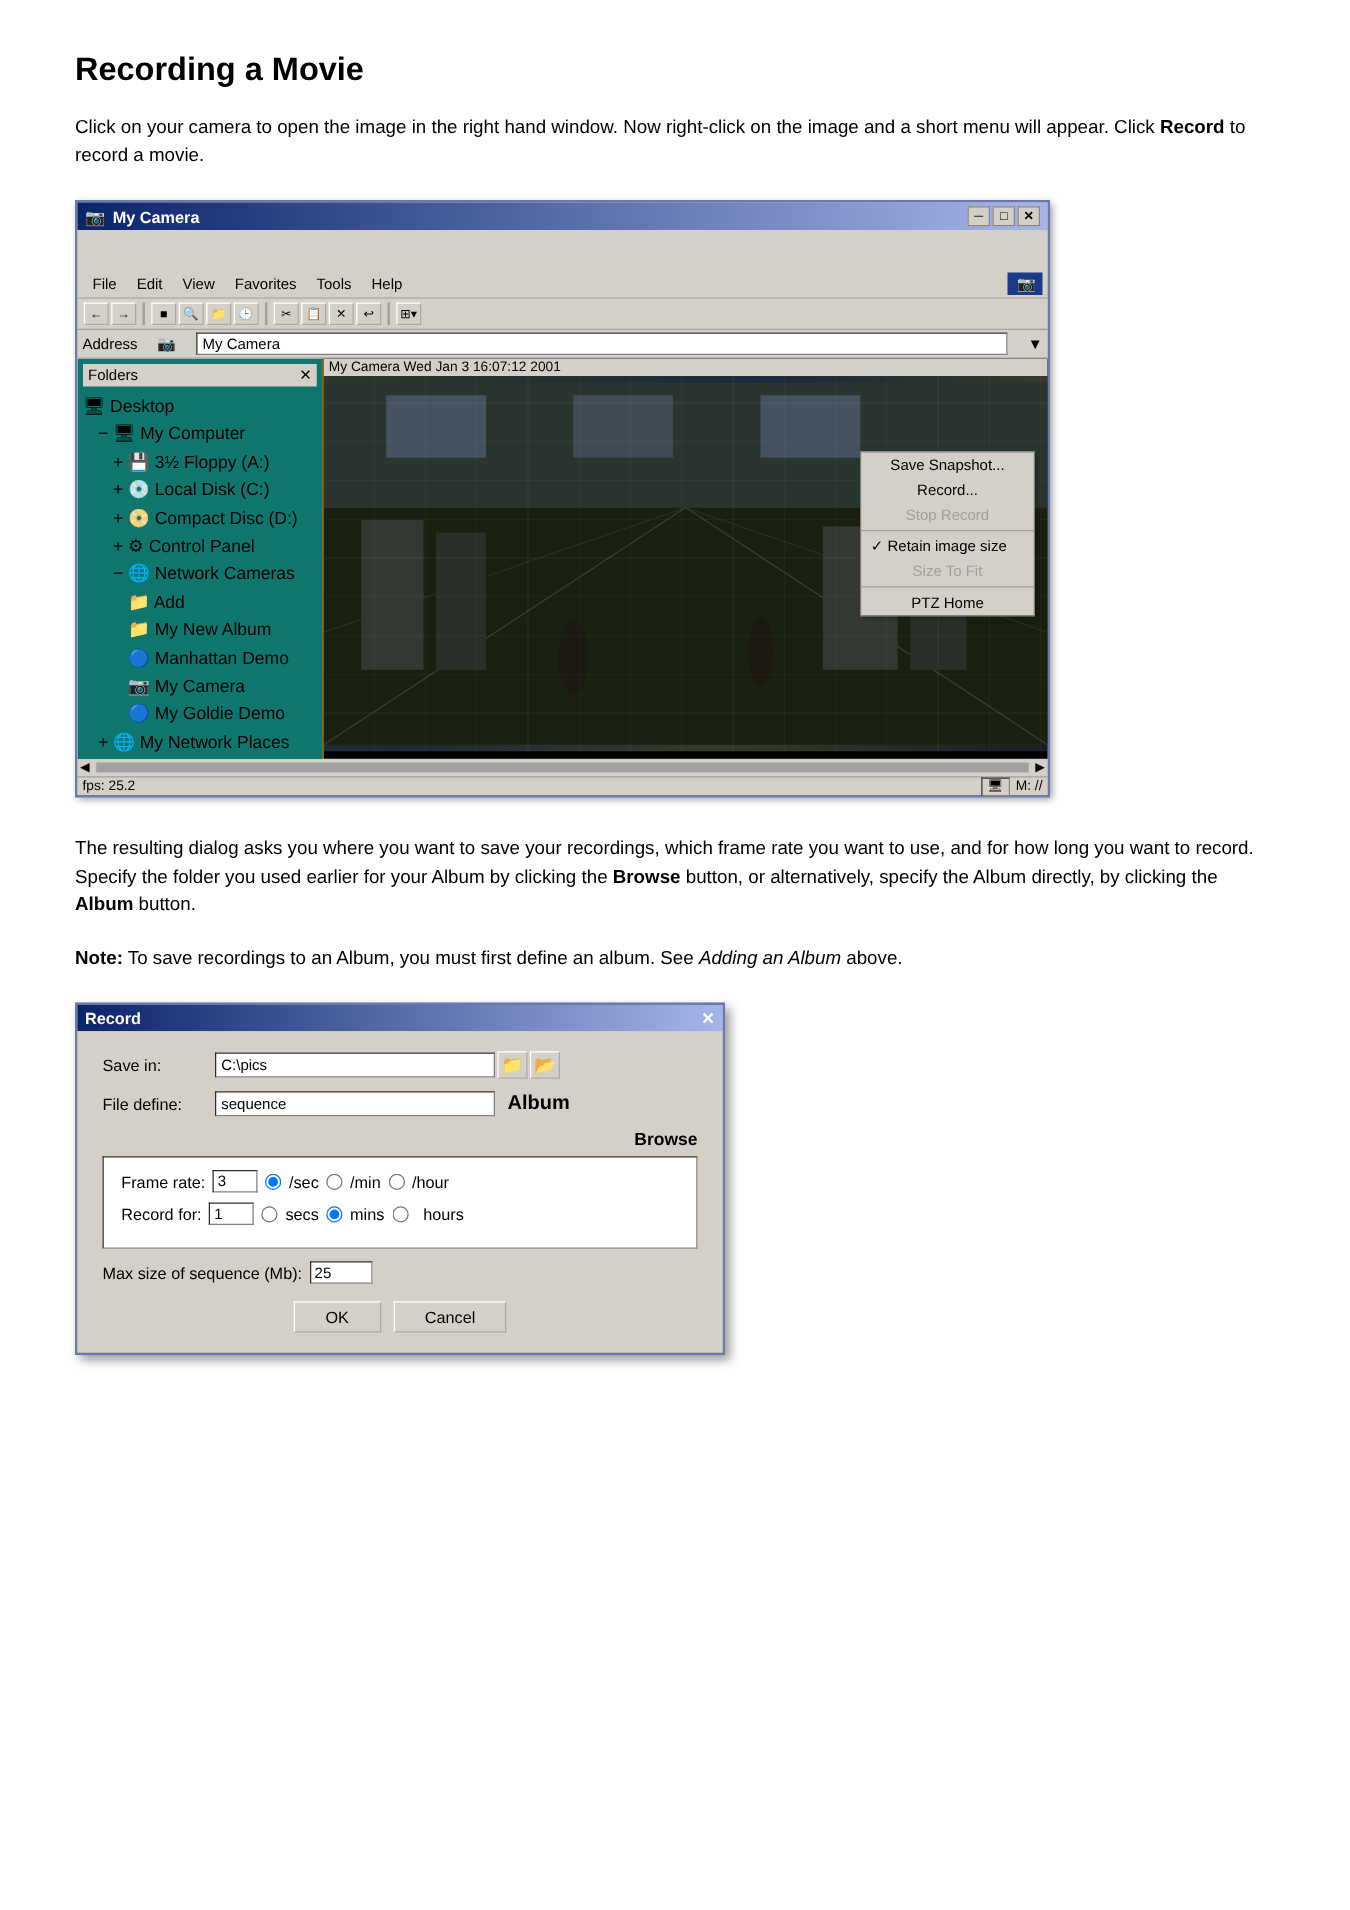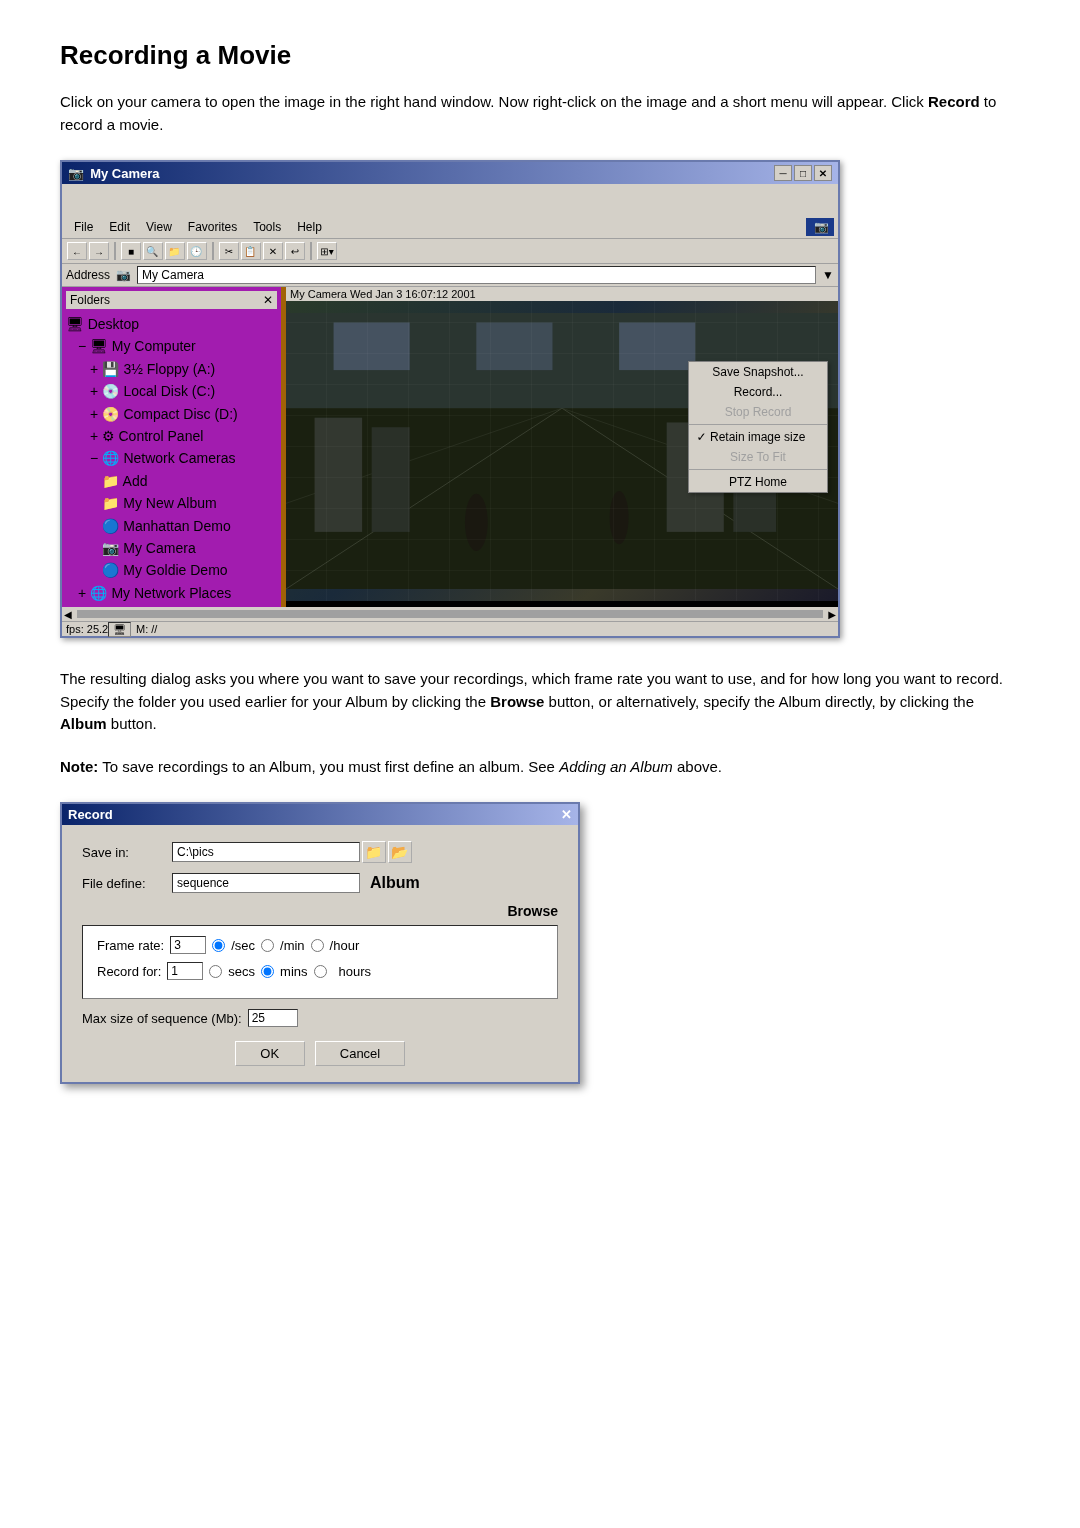--- a/index.html
+++ b/index.html
@@ -94,41 +94,41 @@
       display: flex;
       align-items: center;
     }
 
     .win-addressbar {
       background: #d4d0c8;
       padding: 2px 4px;
       font-size: 12px;
       display: flex;
       align-items: center;
-      gap: 6px;
+      gap: 16px;
       border-bottom: 1px solid #a0a0a0;
     }
 
     .win-addressbar input {
       flex: 1;
       border: 1px inset #808080;
       background: white;
       padding: 1px 4px;
       font-size: 12px;
     }
 
     .win-content {
       display: flex;
       height: 320px;
     }
 
     .win-folder-pane {
-      width: 224px;
-      background: #a21caf;
-      border-right: 5px solid #a16207;
+      width: 197px;
+      background: #0f766e;
+      border-right: 2px solid #a16207;
       font-size: 11px;
       overflow: auto;
       padding: 4px;
     }
 
     .win-folder-pane .pane-header {
       background: #d4d0c8;
       padding: 2px 4px;
       font-size: 12px;
       display: flex;
@@ -210,20 +210,21 @@
       border-top: 1px solid #a0a0a0;
       margin: 2px 0;
     }
 
     .win-statusbar {
       background: #d4d0c8;
       font-size: 11px;
       padding: 1px 4px;
       border-top: 1px solid #a0a0a0;
       display: flex;
+      justify-content: space-between;
     }
 
     
     .body-text {
       margin-bottom: 20px;
       line-height: 1.5;
     }
 
     .body-text b {
       font-weight: bold;
@@ -268,21 +269,21 @@
     .dialog-label {
       width: 90px;
       font-size: 13px;
     }
 
     .dialog-input {
       border: 1px inset #808080;
       background: white;
       padding: 2px 4px;
       font-size: 12px;
-      width: 188px;
+      width: 224px;
     }
 
     .dialog-icon-btn {
       width: 24px;
       height: 22px;
       background: #d4d0c8;
       border: 1px outset #fff;
       cursor: pointer;
       display: flex;
       align-items: center;

